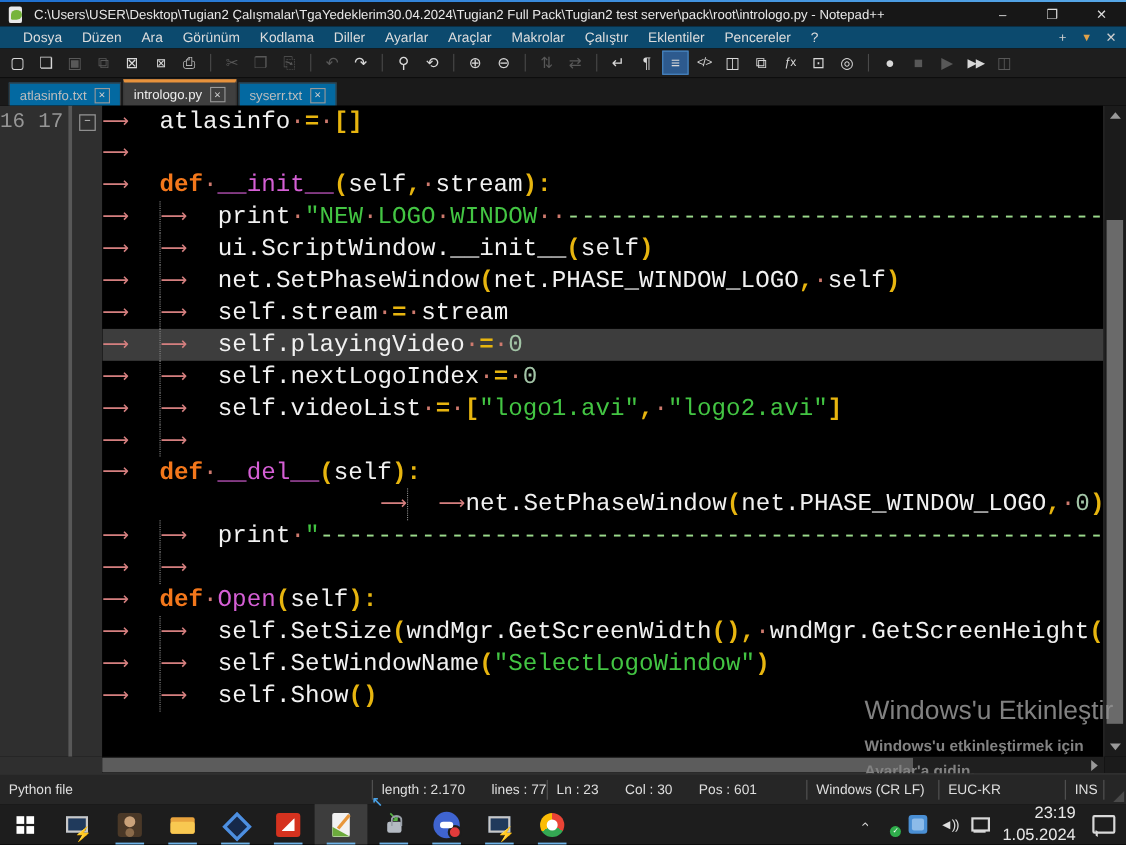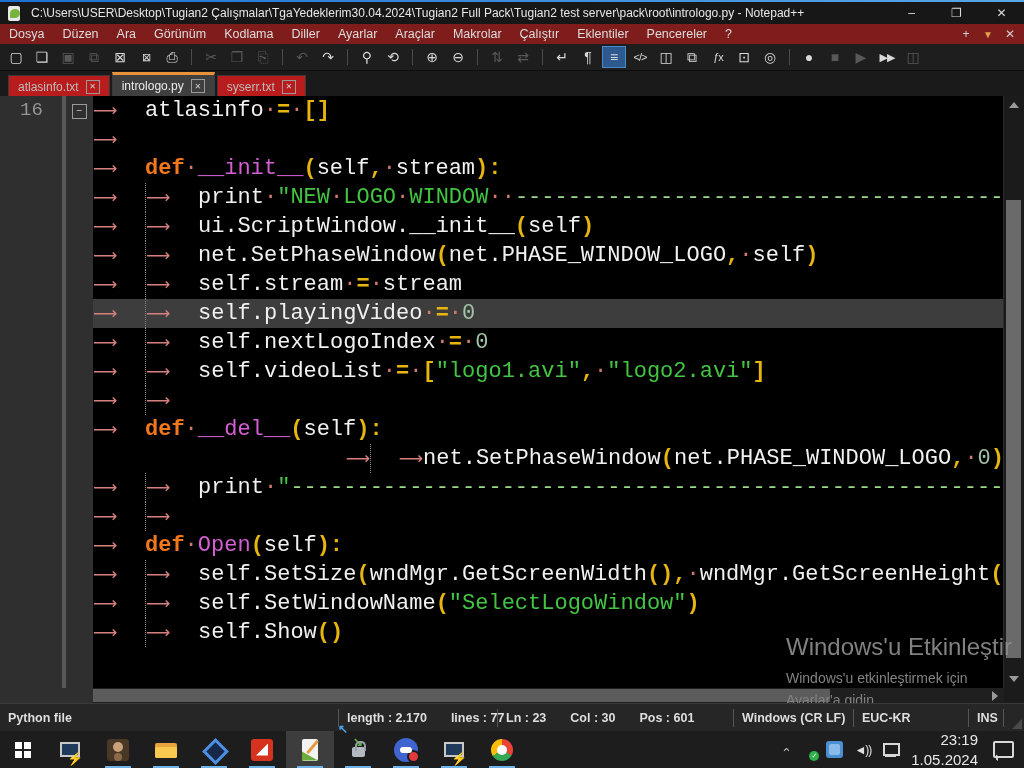--- a/index.html
+++ b/index.html
@@ -7,40 +7,40 @@
           font-family:"Liberation Sans",sans-serif;color:#e6e6e6;-webkit-font-smoothing:antialiased;}
   
   .topline{position:absolute;top:0;left:0;right:0;height:2px;background:linear-gradient(90deg,#1e6fd0,#57a8e8);}
   .titlebar{position:absolute;top:2px;left:0;right:0;height:22px;background:#171717;display:flex;align-items:center;padding-left:8px;}
   .np-ico{width:15px;height:15px;position:relative;flex:0 0 auto;}
   .np-ico::before{content:"";position:absolute;left:0;top:0;width:12px;height:15px;background:#e9e9e9;border-radius:2px;}
   .np-ico::after{content:"";position:absolute;left:2px;top:3px;width:10px;height:9px;background:#76b43c;border-radius:60% 60% 60% 15%;}
   .title-text{font-size:12px;color:#e8e8e8;margin-left:8px;white-space:nowrap;overflow:hidden;}
   .win-controls{margin-left:auto;display:flex;flex:0 0 auto;}
   .win-btn{width:45px;height:22px;display:flex;align-items:center;justify-content:center;font-size:12px;color:#dcdcdc;}
-  .menubar{position:absolute;top:24px;left:0;right:0;height:20px;background:#7f1d1d;display:flex;align-items:center;padding-left:0;font-size:12.5px;}
+  .menubar{position:absolute;top:24px;left:0;right:0;height:20px;background:#0c4a6e;display:flex;align-items:center;padding-left:12px;font-size:12.5px;}
   .menu-item{padding:2px 9px;color:#dcdcdc;white-space:nowrap;}
   .menu-right{margin-left:auto;display:flex;align-items:center;padding-right:4px;gap:2px;}
   .mr-btn{width:20px;height:18px;display:flex;align-items:center;justify-content:center;color:#cfcfcf;font-size:12px;}
   .mr-btn.drop{color:#e0a24a;font-size:10px;}
   .toolbar{position:absolute;top:44px;left:0;right:0;height:26px;background:#1e1e1e;display:flex;align-items:center;padding-left:4px;gap:2px;}
   .tb-btn{min-width:22px;height:20px;display:flex;align-items:center;justify-content:center;color:#d8d8d8;font-size:14px;border:1px solid transparent;}
   .tb-btn.dis{color:#585858;}
   .tb-btn.act{background:#2d5a8e;border:1px solid #4a8ac8;}
   .tb-btn.sm{font-size:11px;letter-spacing:-1px;}
   .tb-sep{width:1px;height:16px;background:#4a4a4a;margin:0 5px;flex:0 0 auto;}
   
   .tabbar{position:absolute;top:70px;left:0;right:0;height:26px;background:#1a1a1a;display:flex;align-items:flex-end;padding-left:8px;border-top:1px solid #0d0d0d;}
-  .tab{height:21px;background:#b91c1c;display:flex;align-items:center;padding:0 9px;margin-right:2px;font-size:12px;color:#bdbdbd;border:1px solid #3a3a3a;border-bottom:none;}
+  .tab{height:21px;background:#0369a1;display:flex;align-items:center;padding:0 9px;margin-right:2px;font-size:12px;color:#bdbdbd;border:1px solid #3a3a3a;border-bottom:none;}
   .tab.active{background:#3f3f3f;color:#ececec;height:22px;border-top:3px solid #e8923c;}
   .tab-close{width:12px;height:12px;border:1px solid #9a9a9a;margin-left:7px;font-size:8px;display:flex;align-items:center;justify-content:center;color:#cfcfcf;}
   
   .editor{position:absolute;top:96px;left:0;width:1024px;height:607px;overflow:hidden;background:#000;}
   .gutter-num{position:absolute;left:0;top:0;width:62px;height:592px;background:#2f2f2f;overflow:hidden;}
-  .gut-num{height:29px;line-height:29px;text-align:right;padding-right:12px;color:#969696;font:19px/29px "Liberation Mono",monospace;padding-left:20px;}
+  .gut-num{height:29px;line-height:29px;text-align:right;padding-right:12px;color:#969696;font:19px/29px "Liberation Mono",monospace;}
   .gutter-sep{position:absolute;left:62px;top:0;width:4px;height:592px;background:#585858;}
   .gutter-fold{position:absolute;left:66px;top:0;width:27px;height:592px;background:#2f2f2f;overflow:hidden;}
   .gut-fold{height:29px;position:relative;}
   .gut-fold.fl::before{content:"";position:absolute;left:12px;top:0;bottom:0;border-left:1px dotted #7a7a7a;}
   .fold-box{position:absolute;top:8px;left:6px;width:13px;height:13px;border:1px solid #9a9a9a;background:#2f2f2f;color:#cfcfcf;
             font:10px/11px "Liberation Sans",sans-serif;text-align:center;z-index:2;}
   .code{position:absolute;left:93px;top:0;width:911px;height:592px;overflow:hidden;background:#000;}
   .code-line{height:29px;line-height:29px;white-space:nowrap;font:22px/29px "Liberation Mono",monospace;}
   .code-line.current{background:#3d3d3d;}
   .tok-tab,.tok-tabg{display:inline-block;width:52px;height:29px;overflow:hidden;color:#d57f7f;
@@ -63,25 +63,25 @@
   .vs-thumb{position:absolute;left:2px;right:3px;top:104px;height:458px;background:#6a6a6a;}
   .hscroll{position:absolute;left:93px;bottom:0;width:911px;height:15px;background:#1f1f1f;}
   .hs-thumb{position:absolute;left:0;top:1px;bottom:1px;width:737px;background:#5c5c5c;}
   .hs-right{position:absolute;right:1px;top:0;bottom:0;width:16px;display:flex;align-items:center;justify-content:center;}
   .hs-right i{width:0;height:0;border-top:5px solid transparent;border-bottom:5px solid transparent;border-left:6px solid #9a9a9a;}
   .corner-bl{position:absolute;left:0;bottom:0;width:93px;height:15px;background:#2f2f2f;}
   .corner-br{position:absolute;right:0;bottom:0;width:20px;height:15px;background:#1b1b1b;}
   
   .watermark{position:absolute;left:786px;top:537px;pointer-events:none;z-index:5;}
   .wm-title{font-size:24px;color:#8f8f8f;opacity:.9;}
-  .wm-sub{font-size:14px;color:#828282;margin-top:7px;line-height:1.55;}
+  .wm-sub{font-size:14px;color:#828282;margin-top:7px;line-height:1.55;font-weight:bold;}
   
   .statusbar{position:absolute;top:703px;left:0;width:1024px;height:28px;background:#262626;border-top:1px solid #3a3a3a;
              display:flex;align-items:center;font-size:12.5px;color:#dedede;box-sizing:border-box;}
-  .sb-sec{display:flex;align-items:center;height:100%;padding-left:8px;box-sizing:border-box;flex:0 0 auto;gap:24px;white-space:nowrap;font-weight:bold;}
+  .sb-sec{display:flex;align-items:center;height:100%;padding-left:8px;box-sizing:border-box;flex:0 0 auto;gap:24px;white-space:nowrap;}
   .sb-sep{width:1px;height:18px;background:#555;flex:0 0 auto;}
   .sb-grip{margin-left:auto;align-self:flex-end;width:0;height:0;border-left:10px solid transparent;border-bottom:10px solid #4a4a4a;margin-right:2px;margin-bottom:2px;}
   
   .taskbar{position:absolute;top:731px;left:0;width:1024px;height:37px;background:#1d1d1d;display:flex;align-items:stretch;}
   .start{width:46px;display:flex;align-items:center;justify-content:center;}
   .win-logo{width:16px;height:16px;display:grid;grid-template-columns:1fr 1fr;grid-template-rows:1fr 1fr;gap:2px;}
   .win-logo i{background:#fff;}
   .apps{display:flex;}
   .slot{width:48px;position:relative;display:flex;align-items:center;justify-content:center;}
   .slot.active{background:#3d3d3d;}

